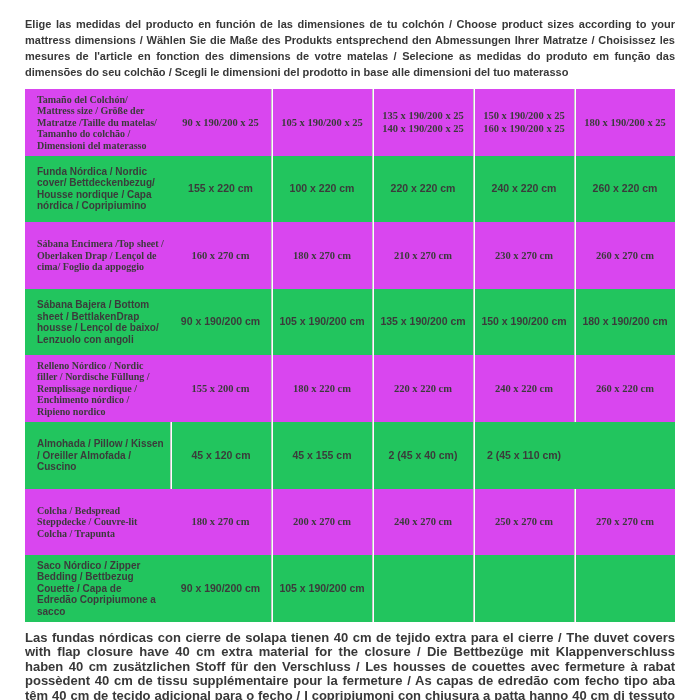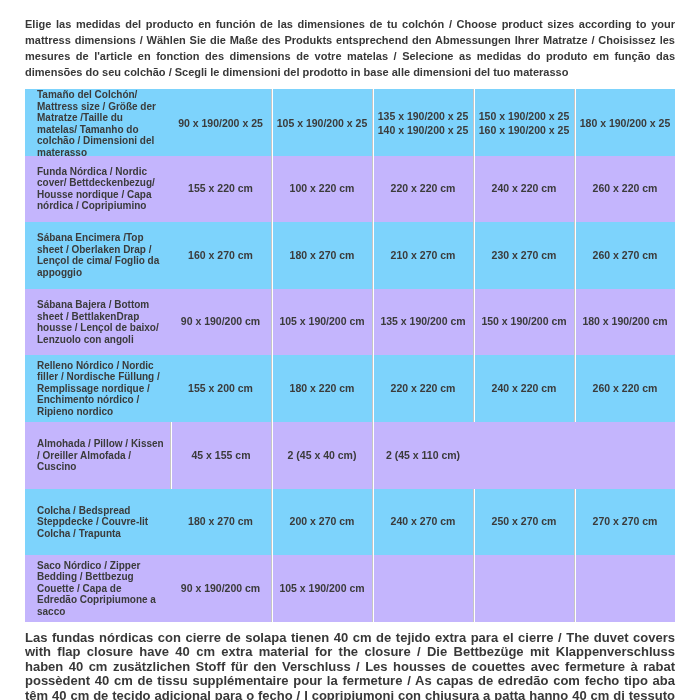--- a/index.html
+++ b/index.html
@@ -21,22 +21,22 @@
     text-align: justify;
     color: #383838;
   }
   .size-table { width: 100%; }
   .t-row {
     display: grid;
     grid-template-columns: 145px 1fr 1fr 1fr 1fr 1fr;
     height: 66.6px;
     align-items: center;
   }
-  .t-row.shaded { background: #7dd3fc; }
-  .t-row.plain  { background: #c4b5fd; }
+  .t-row.shaded { background: #d946ef; font-family: Liberation Serif, serif; }
+  .t-row.plain  { background: #22c55e; }
   .label-cell {
     font-size: 10px;
     font-weight: 700;
     line-height: 11.5px;
     padding-left: 12px;
     padding-right: 6px;
     color: #3b3b3b;
   }
   .value-cell {
     align-self: stretch;
@@ -109,20 +109,21 @@
       <div class="t-row shaded">
         <div class="label-cell">Relleno Nórdico / Nordic filler / Nordische Füllung / Remplissage nordique / Enchimento nórdico / Ripieno nordico</div>
         <div class="value-cell">155 x 200 cm</div>
         <div class="value-cell divided">180 x 220 cm</div>
         <div class="value-cell divided">220 x 220 cm</div>
         <div class="value-cell divided">240 x 220 cm</div>
         <div class="value-cell divided">260 x 220 cm</div>
       </div>
       <div class="t-row plain">
         <div class="label-cell">Almohada  / Pillow / Kissen / Oreiller Almofada / Cuscino</div>
+        <div class="value-cell divided">45 x 120 cm</div>
         <div class="value-cell divided">45 x 155 cm</div>
         <div class="value-cell divided">2 (45 x 40 cm)</div>
         <div class="value-cell divided">2 (45 x 110 cm)</div>
       </div>
       <div class="t-row shaded">
         <div class="label-cell">Colcha / Bedspread Steppdecke / Couvre-lit Colcha / Trapunta</div>
         <div class="value-cell">180 x 270 cm</div>
         <div class="value-cell divided">200 x 270 cm</div>
         <div class="value-cell divided">240 x 270 cm</div>
         <div class="value-cell divided">250 x 270 cm</div>

